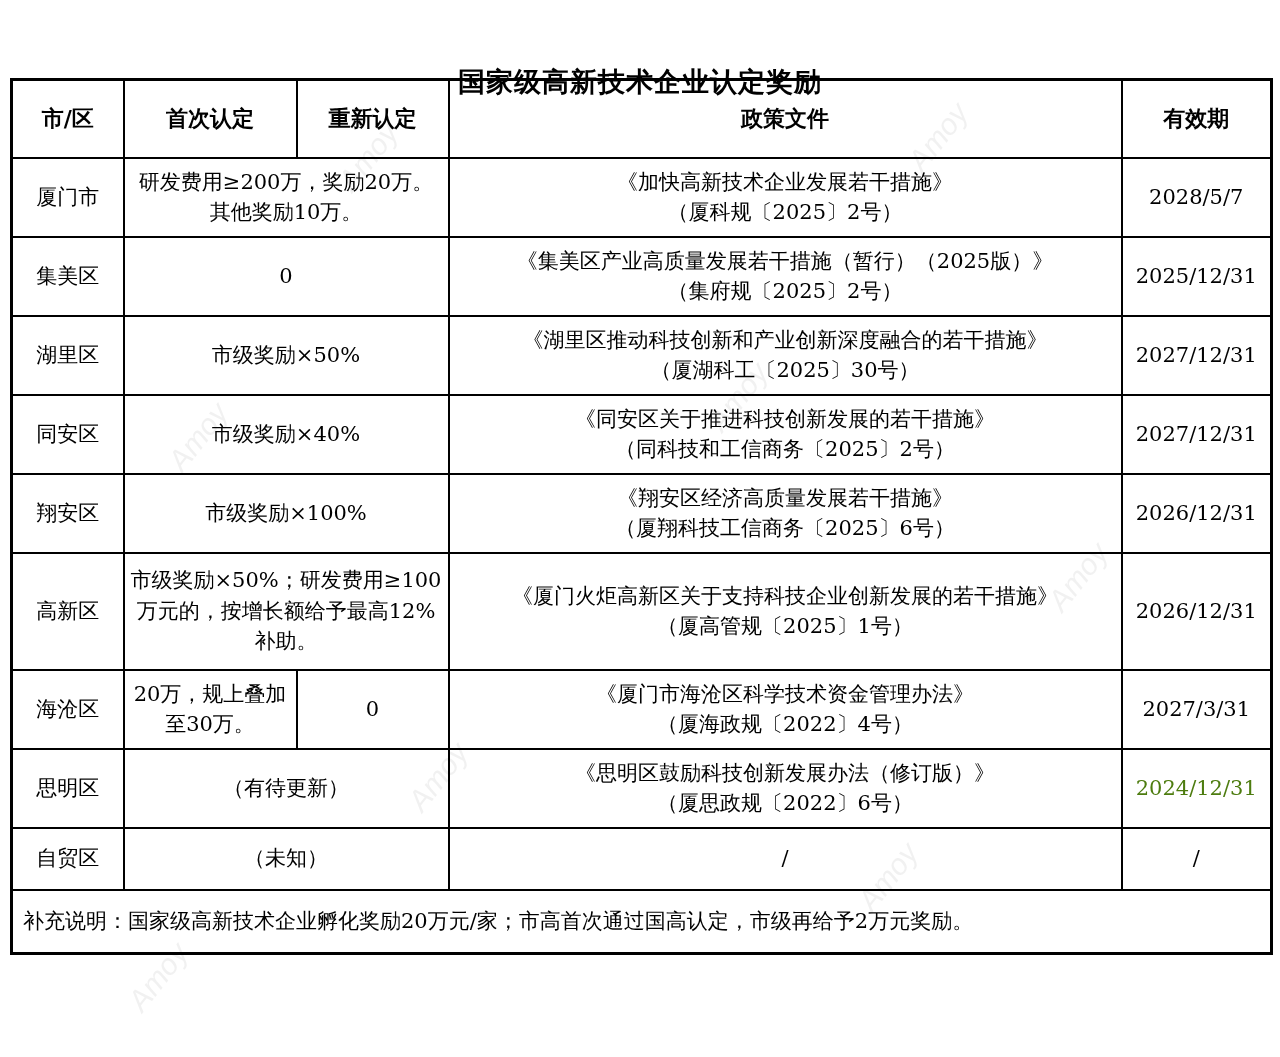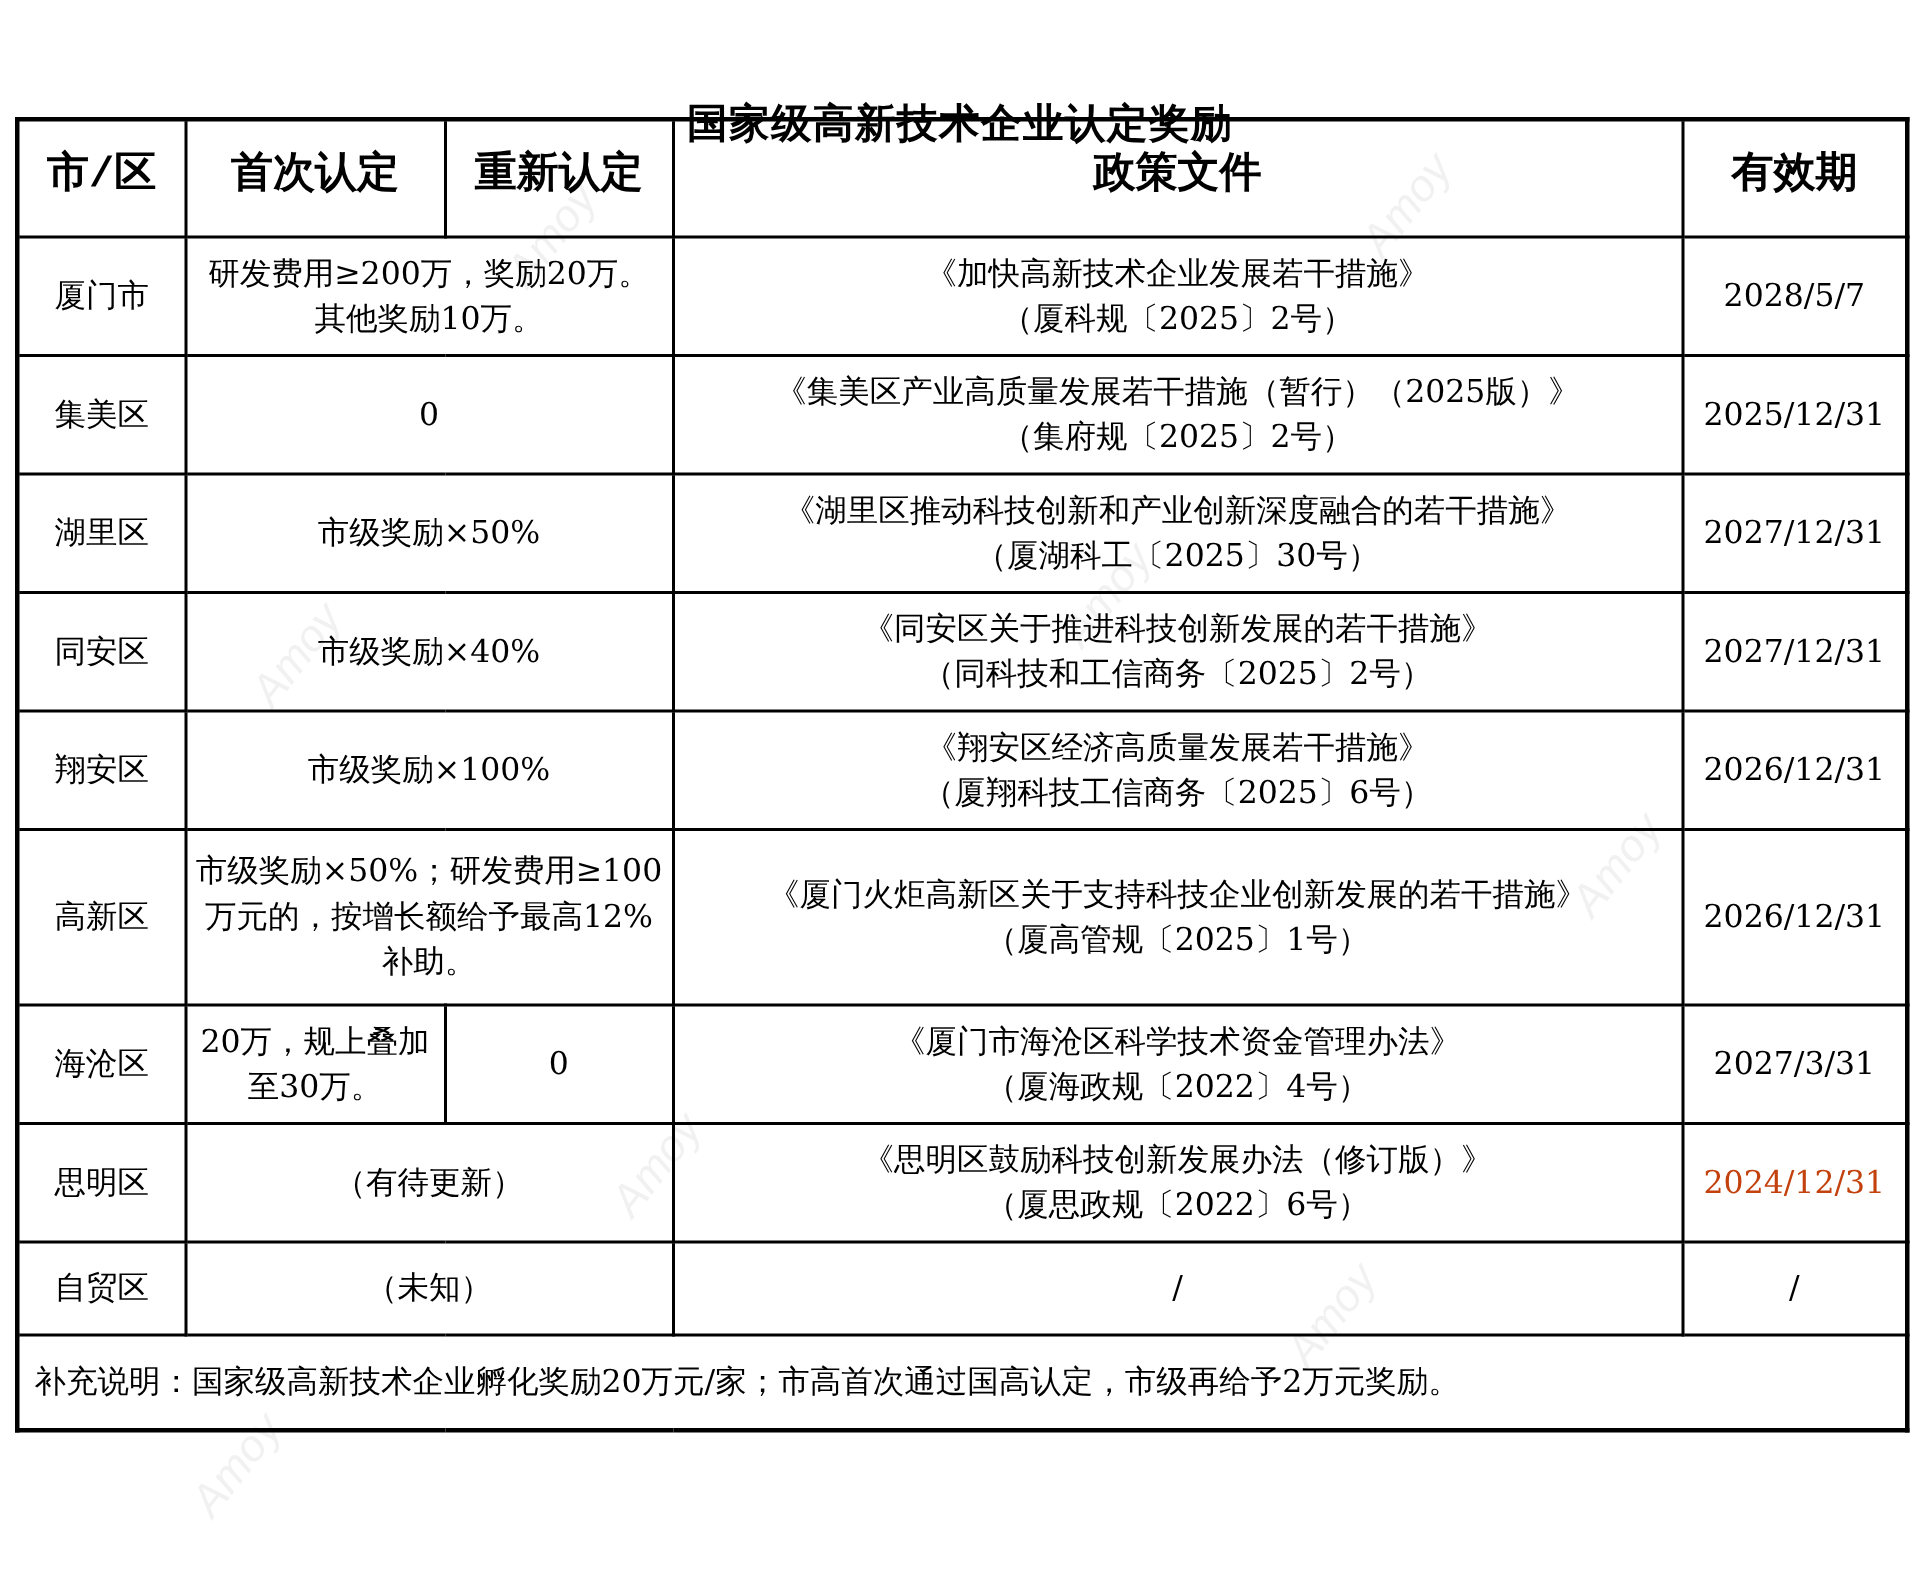--- a/index.html
+++ b/index.html
@@ -18,29 +18,29 @@
     width:1260px;border-collapse:collapse;table-layout:fixed;
     border:3px solid #000;
   }
   .reward th,.reward td{
     border:2px solid #000;
     text-align:center;vertical-align:middle;
     font-size:21px;line-height:1.45;
     padding:3px 6px;
     overflow:hidden;
   }
-  .reward th{font-weight:bold;font-size:28px;font-family:Liberation Mono, monospace;}
+  .reward th{font-weight:bold;font-size:22px;}
   .row-h{height:79px;}
   .row-hi{height:117px;}
   .row-last{height:62px;}
   .hdr{height:78px;}
   .foot-row{height:64px;margin-top:40px;}
   .policy div{display:block;}
   .date{font-size:21px;}
-  .red{color:#c2410c;}
+  .red{color:#4d7c0f;}
   .footnote-cell{
     text-align:left !important;
     padding-left:10px !important;
     font-size:21px;
   }
   .wm{
     position:absolute;
     color:rgba(120,120,120,0.10);
     font-family:"Liberation Sans","DejaVu Sans",sans-serif;
     font-size:30px;font-style:italic;

